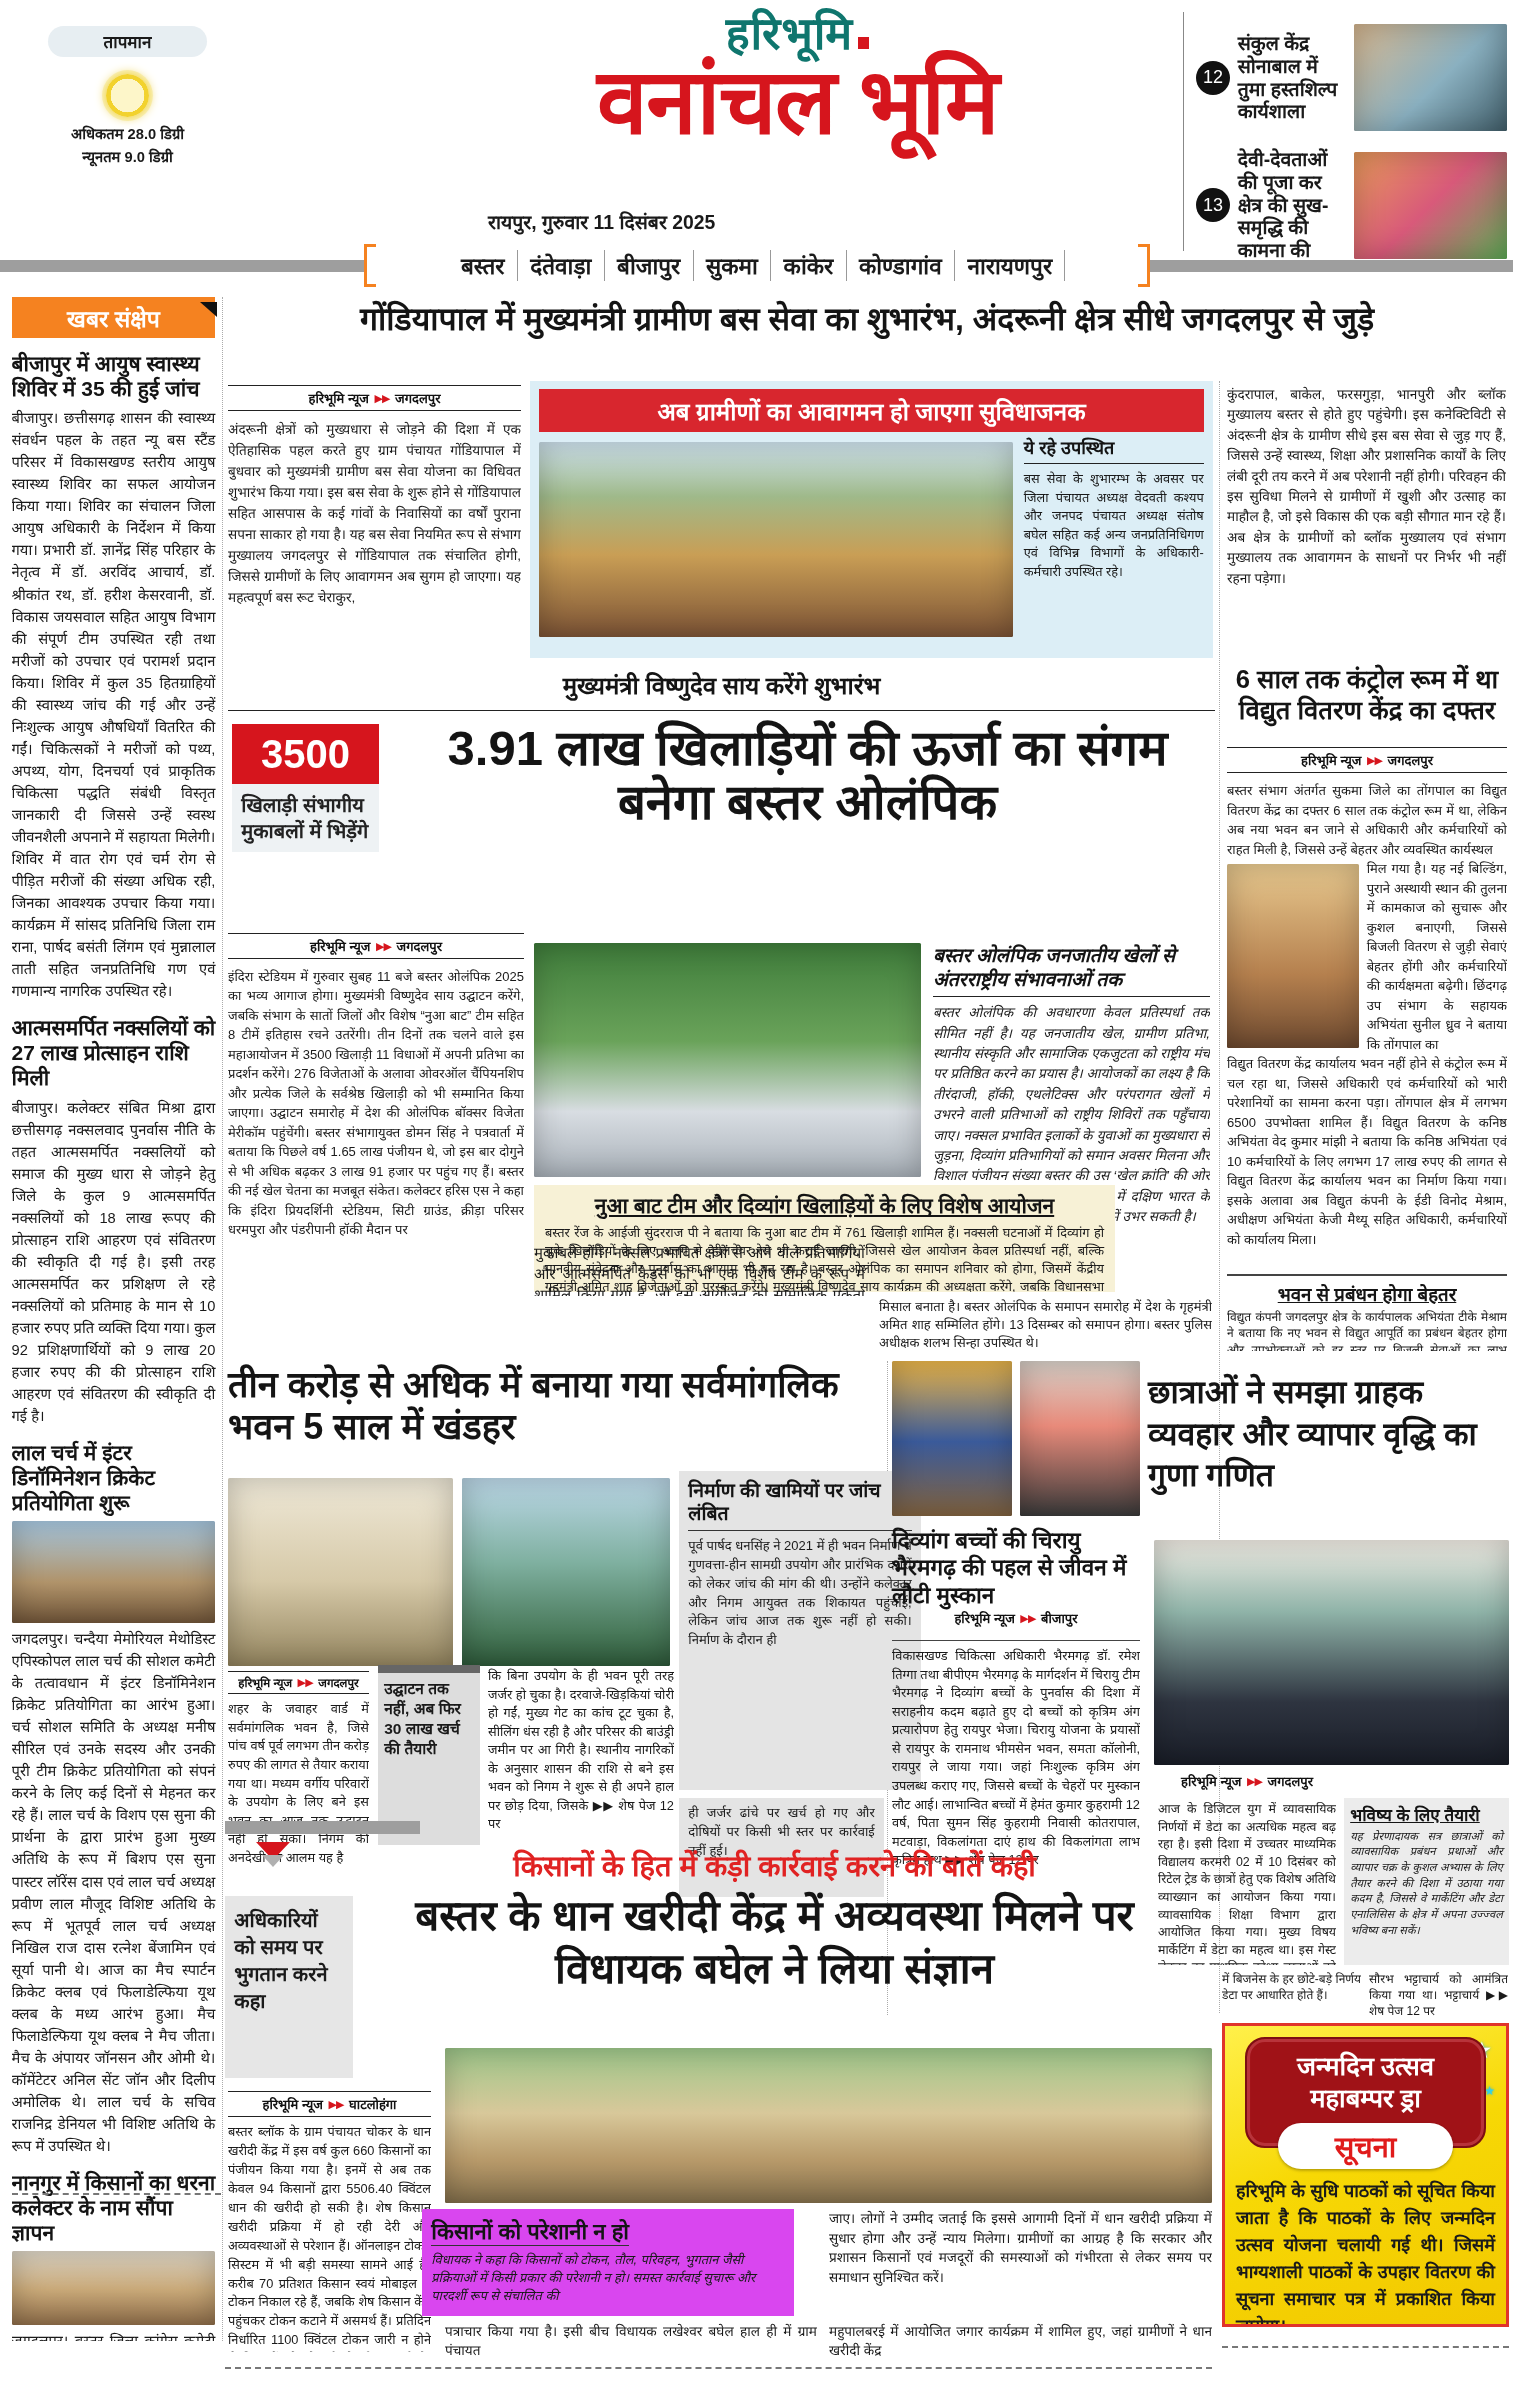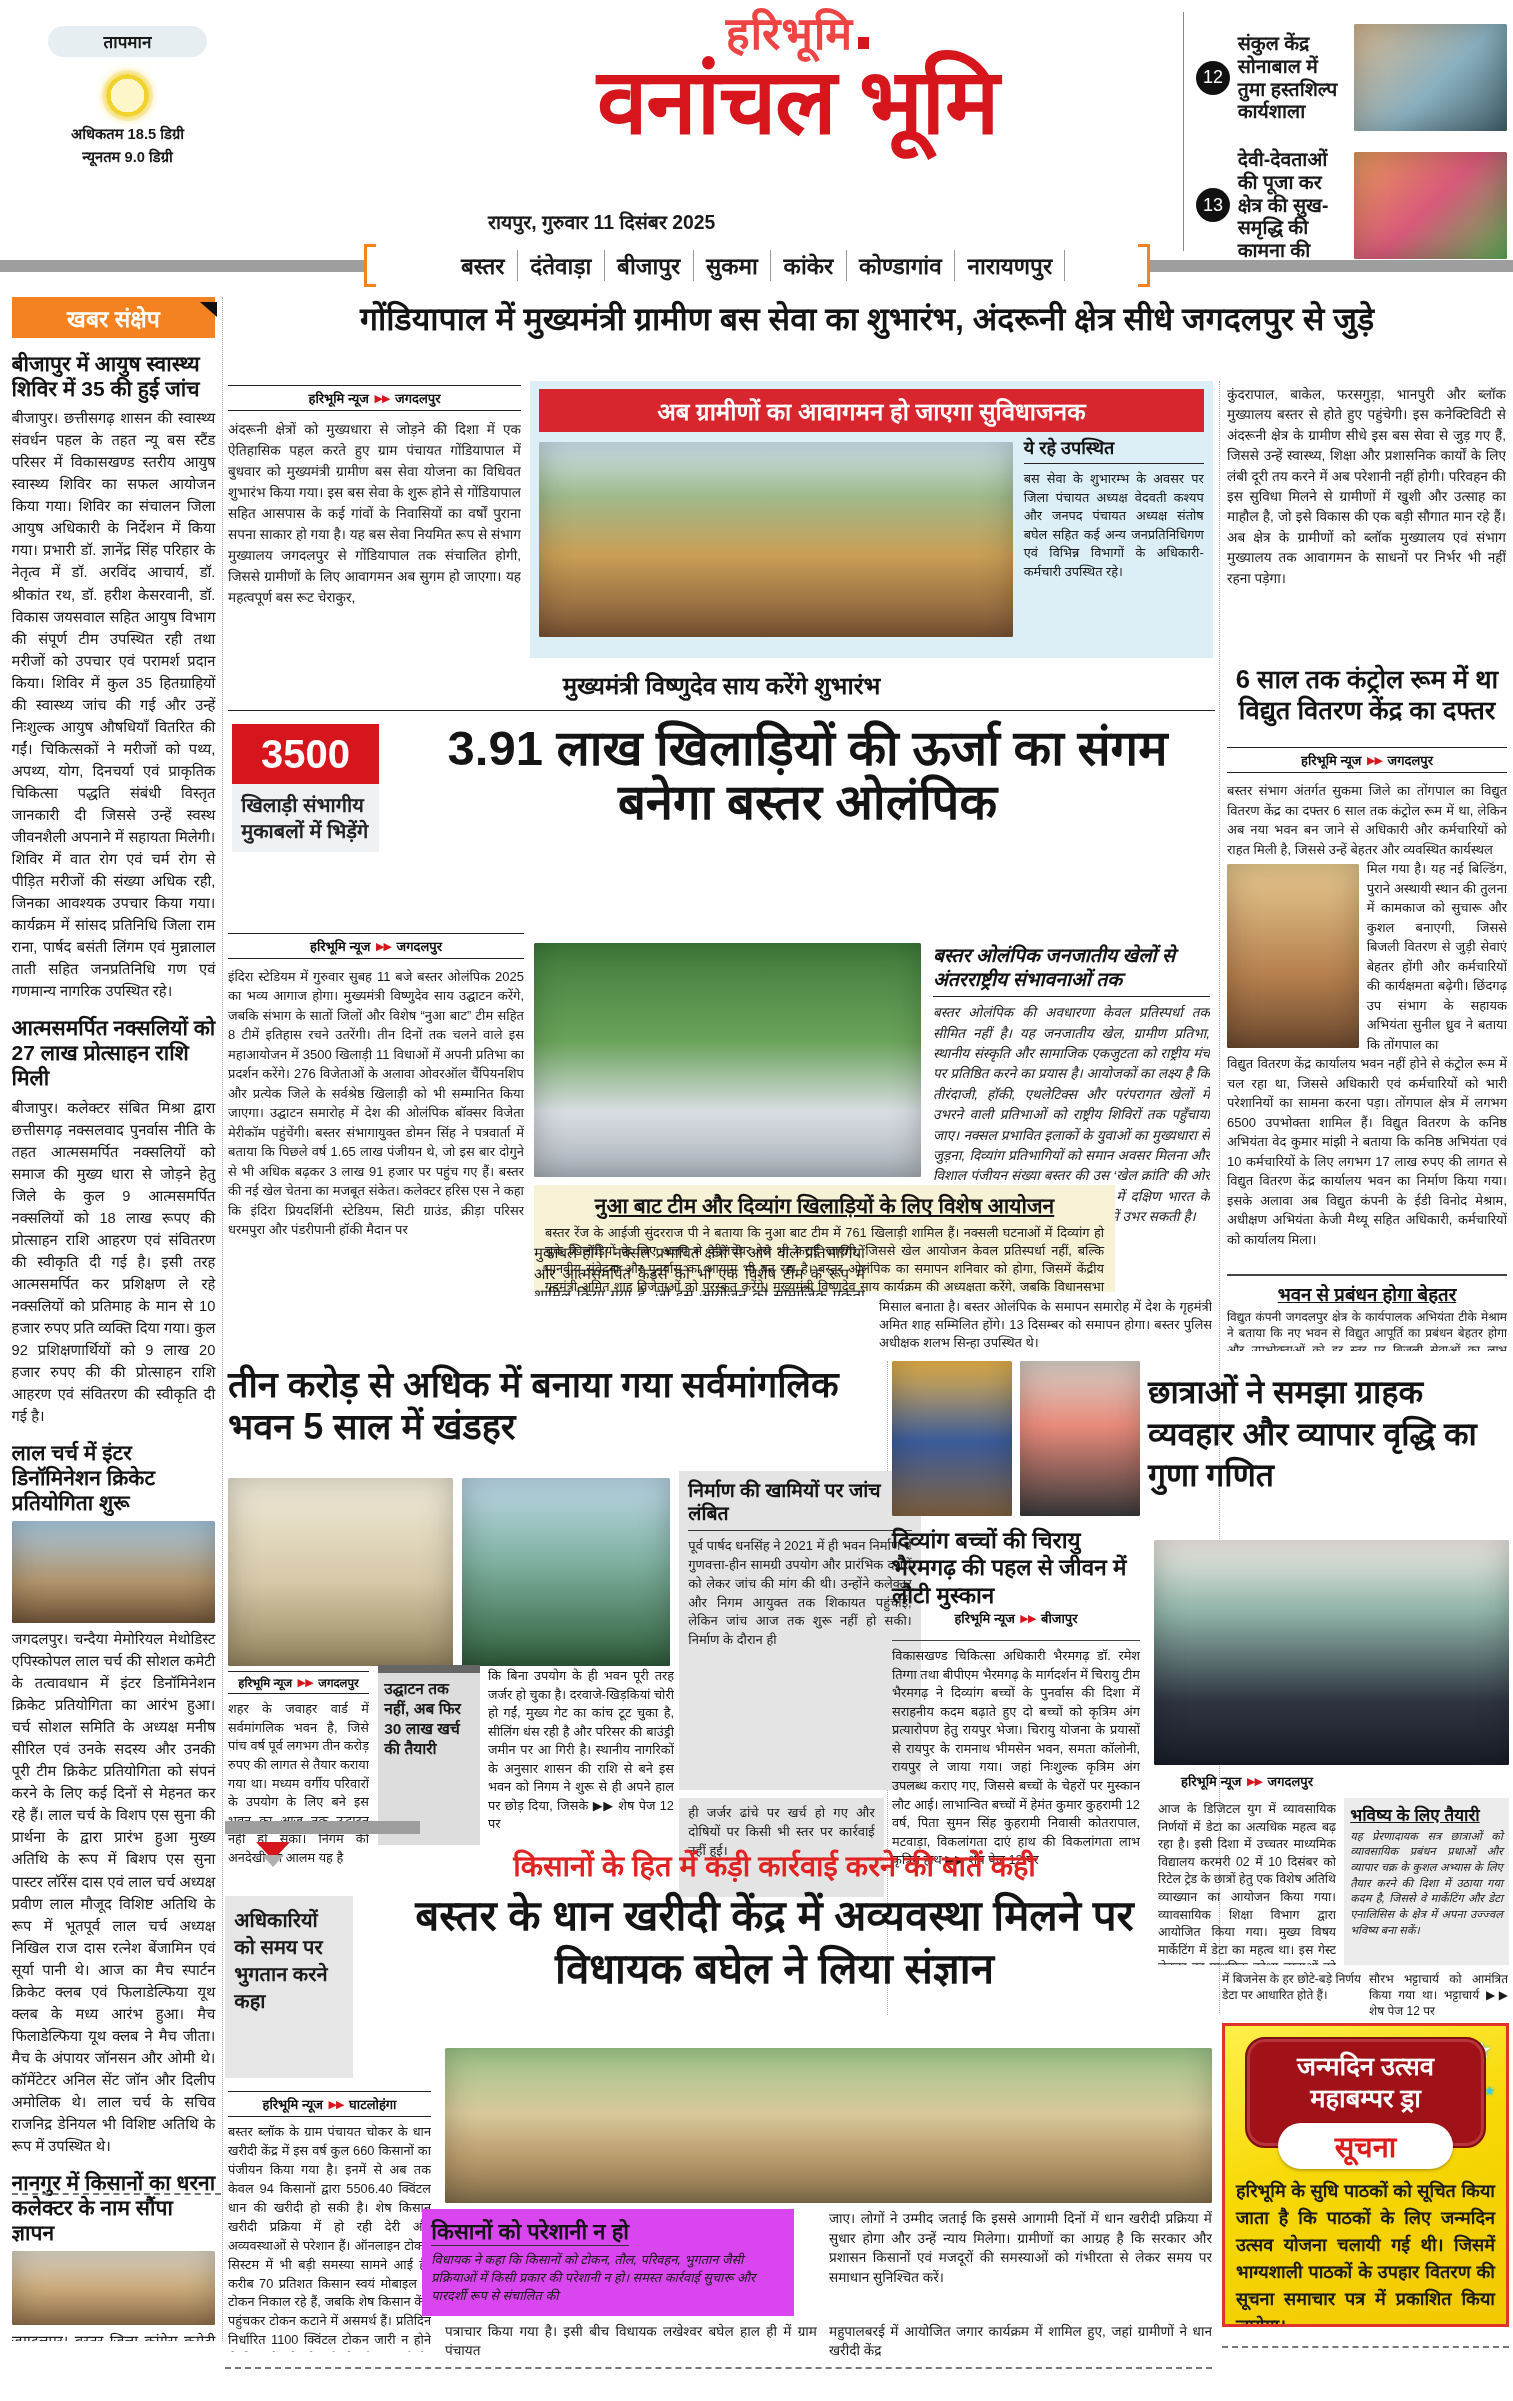--- a/index.html
+++ b/index.html
@@ -28,21 +28,21 @@
 .ph-class{background:linear-gradient(180deg,#f0ece4 0%,#8fb3a8 32%,#2e3440 72%,#191d27 100%)}
 .ph-paddy{background:linear-gradient(180deg,#9ec78a 0%,#d8c89a 42%,#b89a6a 72%,#84704c 100%)}
 .ph-cricket{background:linear-gradient(180deg,#a8c8e0 0%,#b0936a 60%,#73573a 100%)}
 .ph-dharna{background:linear-gradient(180deg,#e0d8c8 0%,#c8a878 52%,#93714c 100%)}
 
 #weather{left:48px;top:26px;width:159px;text-align:center}
 #weather .pill{background:#e7eef2;border-radius:15.5px;font-weight:bold;font-size:17px;padding:3.9px 0;margin-bottom:17px}
 #sun{width:43px;height:43px;margin:1.5px auto 6.2px;background:radial-gradient(circle,#fdf6c9 0 55%,#f2d22e 56% 100%);border-radius:50%;box-shadow:0 0 0 3.9px #f5d92e40, 0 0 11px #e8c51c}
 #weather .t{font-weight:bold;font-size:14.7px;line-height:1.6}
 #brand{left:422px;top:11px;width:751px;text-align:center}
-#brand .top{color:#ef4444;font-size:45px;font-weight:bold;letter-spacing:0.8px;line-height:1}
+#brand .top{color:#0f766e;font-size:45px;font-weight:bold;letter-spacing:0.8px;line-height:1}
 #brand .dot{display:inline-block;width:11.6px;height:11.6px;background:#d6151d;margin-left:4.6px}
 #brand .name{color:#d6151d;font-size:91px;font-weight:bold;line-height:1.02;letter-spacing:-1.5px}
 #dateline{left:488px;top:208px;font-size:19.4px;font-weight:bold}
 #mast-vline{left:1183px;top:12.4px;width:0;height:239px;border-left:1.5px solid #888}
 .idx{position:absolute;left:1196px;width:311px;height:118px;display:flex;align-items:center;gap:7.7px}
 .idx .num{min-width:34px;height:34px;background:#111;color:#fff;border-radius:50%;display:flex;align-items:center;justify-content:center;font-size:18px}
 .idx .t{font-size:19.4px;font-weight:bold;line-height:1.18;flex:1}
 .idx .photo{position:relative;width:153px;height:107px;flex:none}
 
 #navbar{left:0;top:260px;width:1514px;height:11.6px;background:#9e9e9e}
@@ -152,21 +152,21 @@
 #ad .star{position:absolute;color:#fff;text-shadow:0 0 3.1px #2ab6d8}
 </style>
 </head>
 <body>
 
 <div id="page">
 
   <div class="abs" id="weather">
     <div class="pill">तापमान</div>
     <div id="sun"></div>
-    <div class="t">अधिकतम 18.5 डिग्री</div>
+    <div class="t">अधिकतम 28.0 डिग्री</div>
     <div class="t">न्यूनतम 9.0 डिग्री</div>
   </div>
 
   <div class="abs" id="brand">
     <div><span class="top">हरिभूमि</span><span class="dot"></span></div>
     <div class="name">वनांचल भूमि</div>
   </div>
   <div class="abs" id="dateline">रायपुर, गुरुवार 11 दिसंबर 2025</div>
   <div class="abs" id="mast-vline"></div>
 

